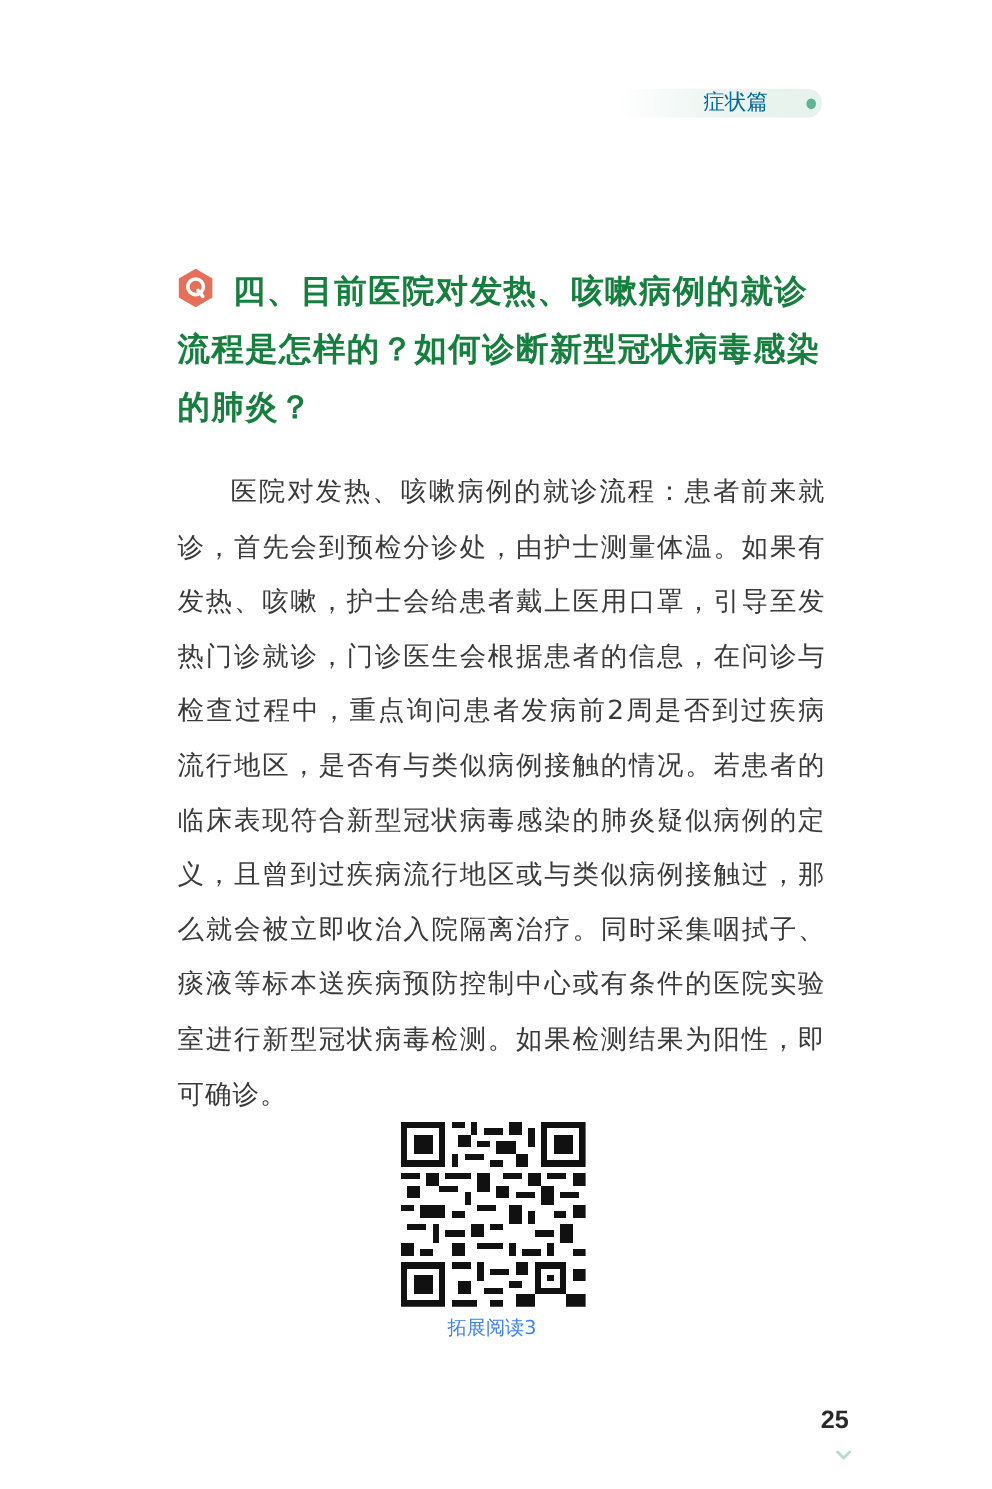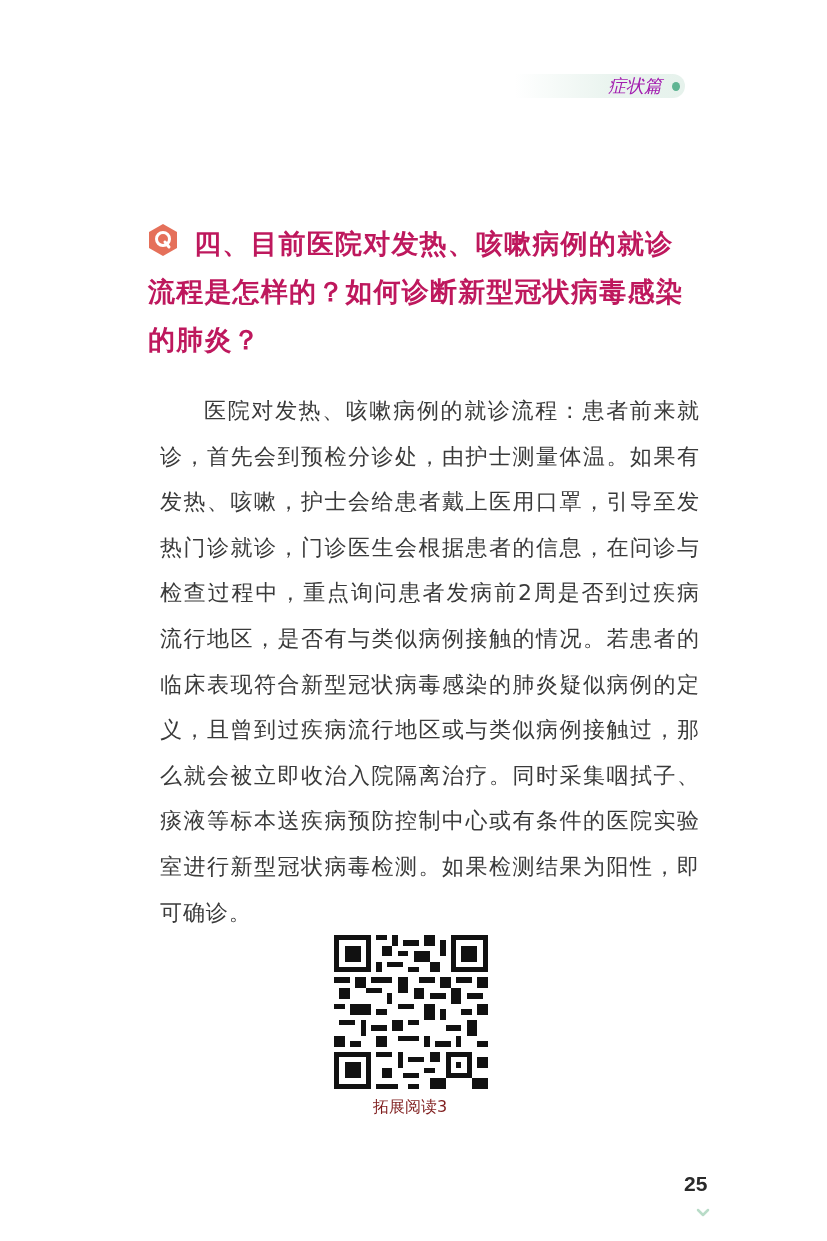--- a/index.html
+++ b/index.html
@@ -19,27 +19,26 @@
       position: absolute;
       left: 515px;
       top: 74px;
       width: 170px;
       height: 24px;
       background: linear-gradient(to right, rgba(232,243,238,0) 0%, #eaf4ef 55%, #e6f2ec 100%);
       border-radius: 0 12px 12px 0;
     }
     .section-label {
       position: absolute;
-      left: 608px;
+      left: 586px;
       top: 74px;
       font-size: 18px;
       line-height: 24px;
-      color: #a21caf;
+      color: #0369a1;
       letter-spacing: 0px;
-      font-style: italic;
     }
     .section-dot {
       position: absolute;
       left: 672px;
       top: 82px;
       width: 8px;
       height: 9px;
       border-radius: 50%;
       background: #5fb593;
     }
@@ -52,56 +51,55 @@
     }
     .q-badge svg { display: block; }
     .title {
       position: absolute;
       left: 148px;
       top: 220px;
       width: 540px;
       font-size: 27px;
       line-height: 48px;
       font-weight: bold;
-      color: #be185d;
+      color: #15803d;
       letter-spacing: 1.2px;
     }
     .title .indent {
       display: inline-block;
       width: 46px;
     }
     .body-text {
       position: absolute;
       left: 148px;
       top: 388px;
       width: 540px;
       font-size: 22px;
       line-height: 45.6px;
       color: #3a3a3a;
       text-align: justify;
       text-indent: 44px;
       letter-spacing: 0.9px;
       word-break: break-all;
-      margin-left: 12px;
     }
     .qr {
       position: absolute;
       left: 334px;
       top: 935px;
       width: 154px;
       height: 154px;
     }
     .qr-caption {
       position: absolute;
       left: 330px;
       top: 1097px;
       width: 160px;
       text-align: center;
       font-size: 16px;
-      color: #7f1d1d;
+      color: #3b82f6;
     }
     .page-number {
       position: absolute;
       left: 684px;
       top: 1172px;
       font-size: 21px;
       color: #2a2a2a;
       font-family: "Liberation Sans", sans-serif;
       font-weight: bold;
     }

